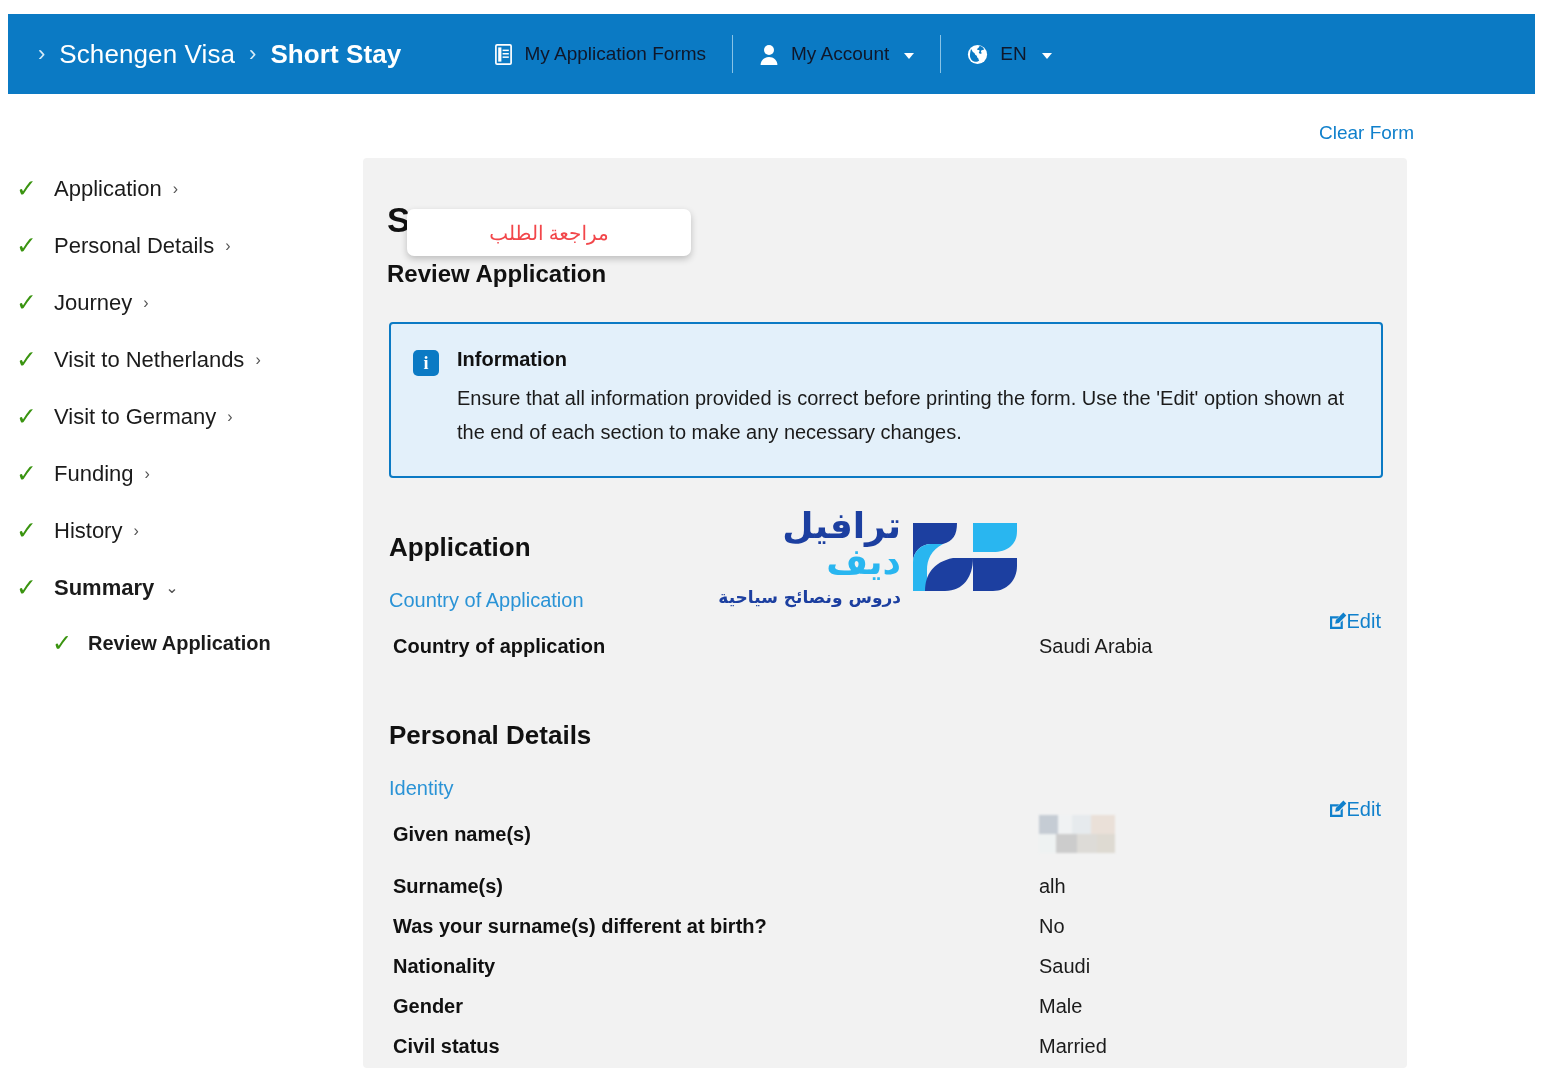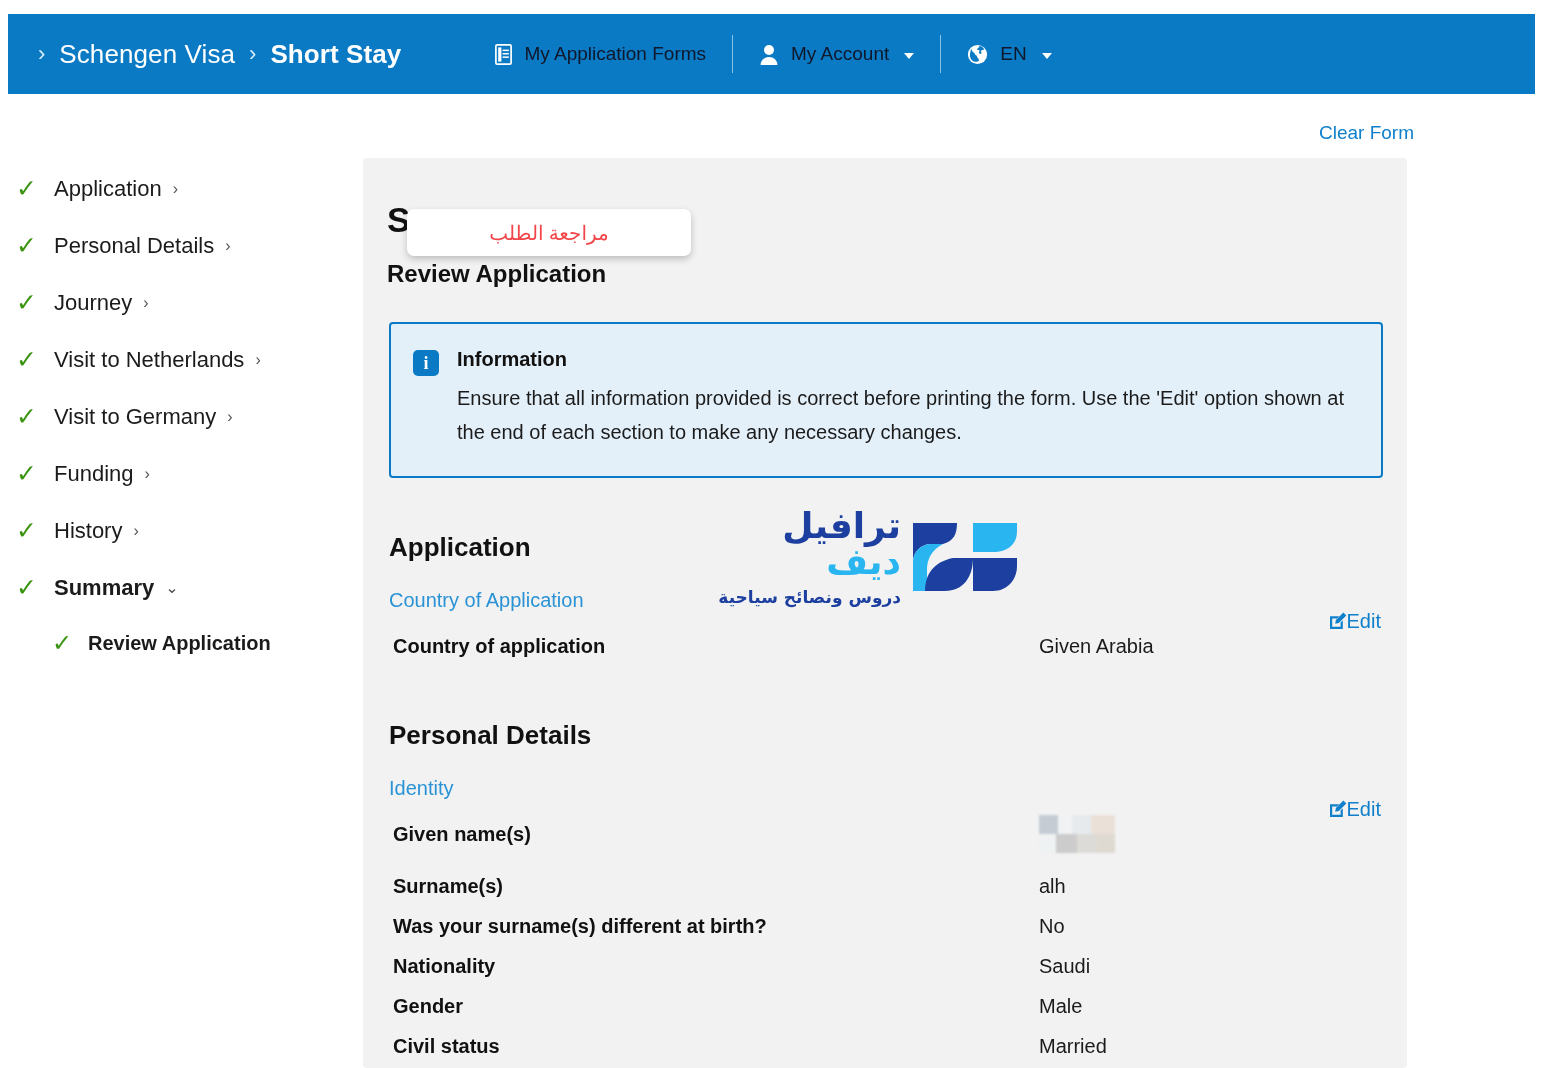--- a/index.html
+++ b/index.html
@@ -471,21 +471,21 @@
           </svg>
         </span>
         <span>Edit</span>
       </div>
 
       <div class="section-sub">Country of Application</div>
 
       <div class="rows">
         <div class="row">
           <span class="lbl">Country of application</span>
-          <span class="val">Given Arabia</span>
+          <span class="val">Saudi Arabia</span>
         </div>
       </div>
     </section>
 
     <section class="section">
       <h3 class="section-title">Personal Details</h3>
 
       <div class="edit-link" style="top:78px;">
         <span>
           <svg class="icon-edit" viewBox="0 0 18 18" xmlns="http://www.w3.org/2000/svg">

